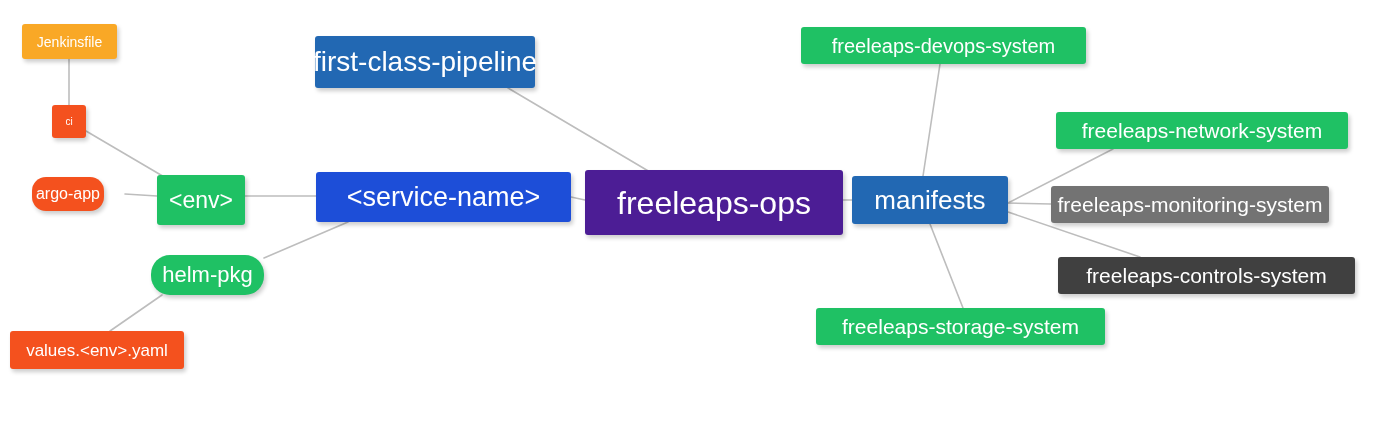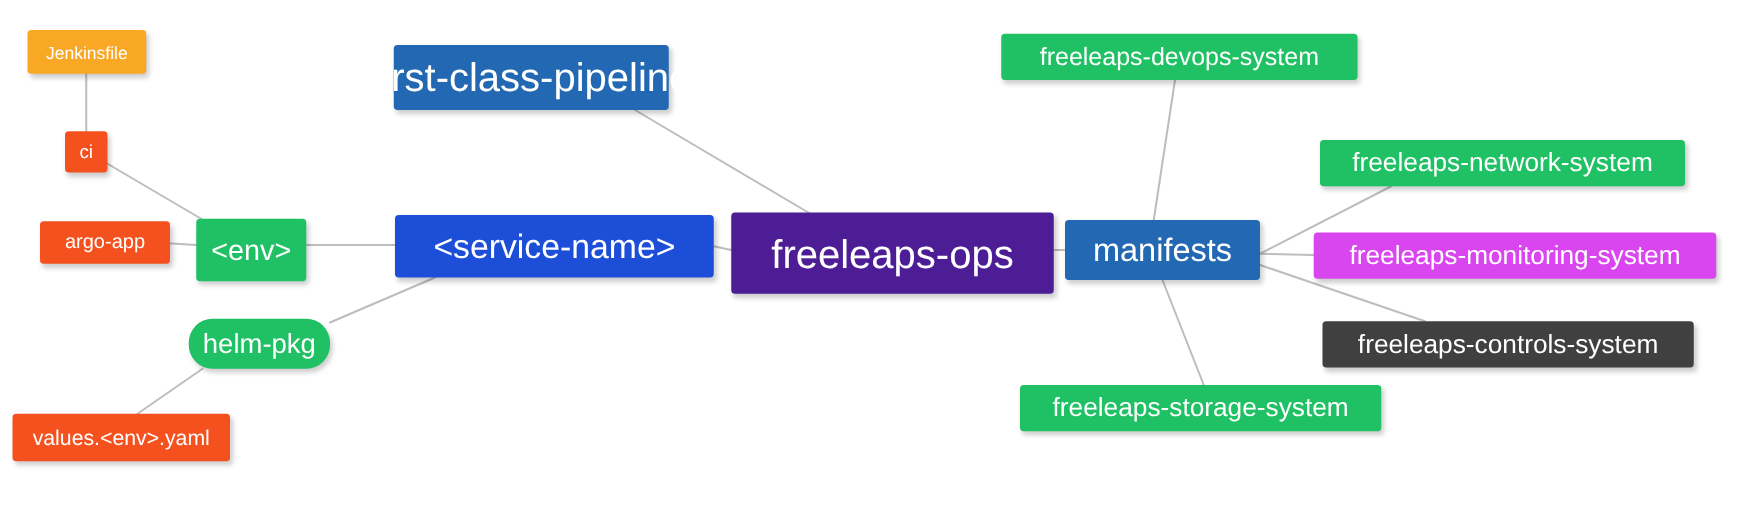--- a/index.html
+++ b/index.html
@@ -55,54 +55,54 @@
       <line x1="923" y1="176" x2="940" y2="64" stroke="#bdbdbd" stroke-width="1.6" stroke-linecap="round"></line>
       <line x1="1008" y1="203" x2="1113" y2="149" stroke="#bdbdbd" stroke-width="1.6" stroke-linecap="round"></line>
       <line x1="1008" y1="203" x2="1051" y2="204" stroke="#bdbdbd" stroke-width="1.6" stroke-linecap="round"></line>
       <line x1="1008" y1="212" x2="1140" y2="257" stroke="#bdbdbd" stroke-width="1.6" stroke-linecap="round"></line>
       <line x1="930" y1="224" x2="963" y2="308" stroke="#bdbdbd" stroke-width="1.6" stroke-linecap="round"></line>
     </svg>
   <div id="node-layer">
       <div class="node" style="left: 22px; top: 24px; width: 95px; height: 35px; background: rgb(249, 168, 38); font-size: 14px;">
         <span>Jenkinsfile</span>
       </div>
-      <div class="node" style="left: 52px; top: 105px; width: 34px; height: 33px; background: rgb(244, 81, 30); font-size: 15px;">
+      <div class="node" style="left: 52px; top: 105px; width: 34px; height: 33px; background: rgb(244, 81, 30); font-size: 10px;">
         <span>ci</span>
       </div>
-      <div class="node" style="left: 32px; top: 177px; width: 104px; height: 34px; background: rgb(244, 81, 30); font-size: 16px;">
+      <div class="node" style="left: 32px; top: 177px; width: 72px; height: 34px; background: rgb(244, 81, 30); font-size: 16px; border-radius: 14px;">
         <span>argo-app</span>
       </div>
       <div class="node" style="left: 157px; top: 175px; width: 88px; height: 50px; background: rgb(31, 193, 100); font-size: 23px;">
         <span>&lt;env&gt;</span>
       </div>
       <div class="node" style="left: 151px; top: 255px; width: 113px; height: 40px; background: rgb(31, 193, 100); font-size: 22px; border-radius: 19px;">
         <span>helm-pkg</span>
       </div>
       <div class="node" style="left: 10px; top: 331px; width: 174px; height: 38px; background: rgb(244, 81, 30); font-size: 17px;">
         <span>values.&lt;env&gt;.yaml</span>
       </div>
-      <div class="node" style="left: 315px; top: 36px; width: 220px; height: 52px; background: rgb(34, 104, 179); font-size: 32px;">
+      <div class="node" style="left: 315px; top: 36px; width: 220px; height: 52px; background: rgb(34, 104, 179); font-size: 28px;">
         <span>first-class-pipeline</span>
       </div>
       <div class="node" style="left: 316px; top: 172px; width: 255px; height: 50px; background: #1d4ed8; font-size: 27px;">
         <span>&lt;service-name&gt;</span>
       </div>
       <div class="node" style="left: 585px; top: 170px; width: 258px; height: 65px; background: #4c1d95; font-size: 32px;">
         <span>freeleaps-ops</span>
       </div>
       <div class="node" style="left: 852px; top: 176px; width: 156px; height: 48px; background: rgb(34, 104, 179); font-size: 26px;">
         <span>manifests</span>
       </div>
       <div class="node" style="left: 801px; top: 27px; width: 285px; height: 37px; background: rgb(31, 193, 100); font-size: 20px;">
         <span>freeleaps-devops-system</span>
       </div>
       <div class="node" style="left: 1056px; top: 112px; width: 292px; height: 37px; background: rgb(31, 193, 100); font-size: 21px;">
         <span>freeleaps-network-system</span>
       </div>
-      <div class="node" style="left: 1051px; top: 186px; width: 322px; height: 37px; background: #d946ef; font-size: 21px;">
+      <div class="node" style="left: 1051px; top: 186px; width: 278px; height: 37px; background: #737373; font-size: 21px;">
         <span>freeleaps-monitoring-system</span>
       </div>
       <div class="node" style="left: 1058px; top: 257px; width: 297px; height: 37px; background: #404040; font-size: 21px;">
         <span>freeleaps-controls-system</span>
       </div>
       <div class="node" style="left: 816px; top: 308px; width: 289px; height: 37px; background: rgb(31, 193, 100); font-size: 21px;">
         <span>freeleaps-storage-system</span>
       </div>
     </div>
 </div>

